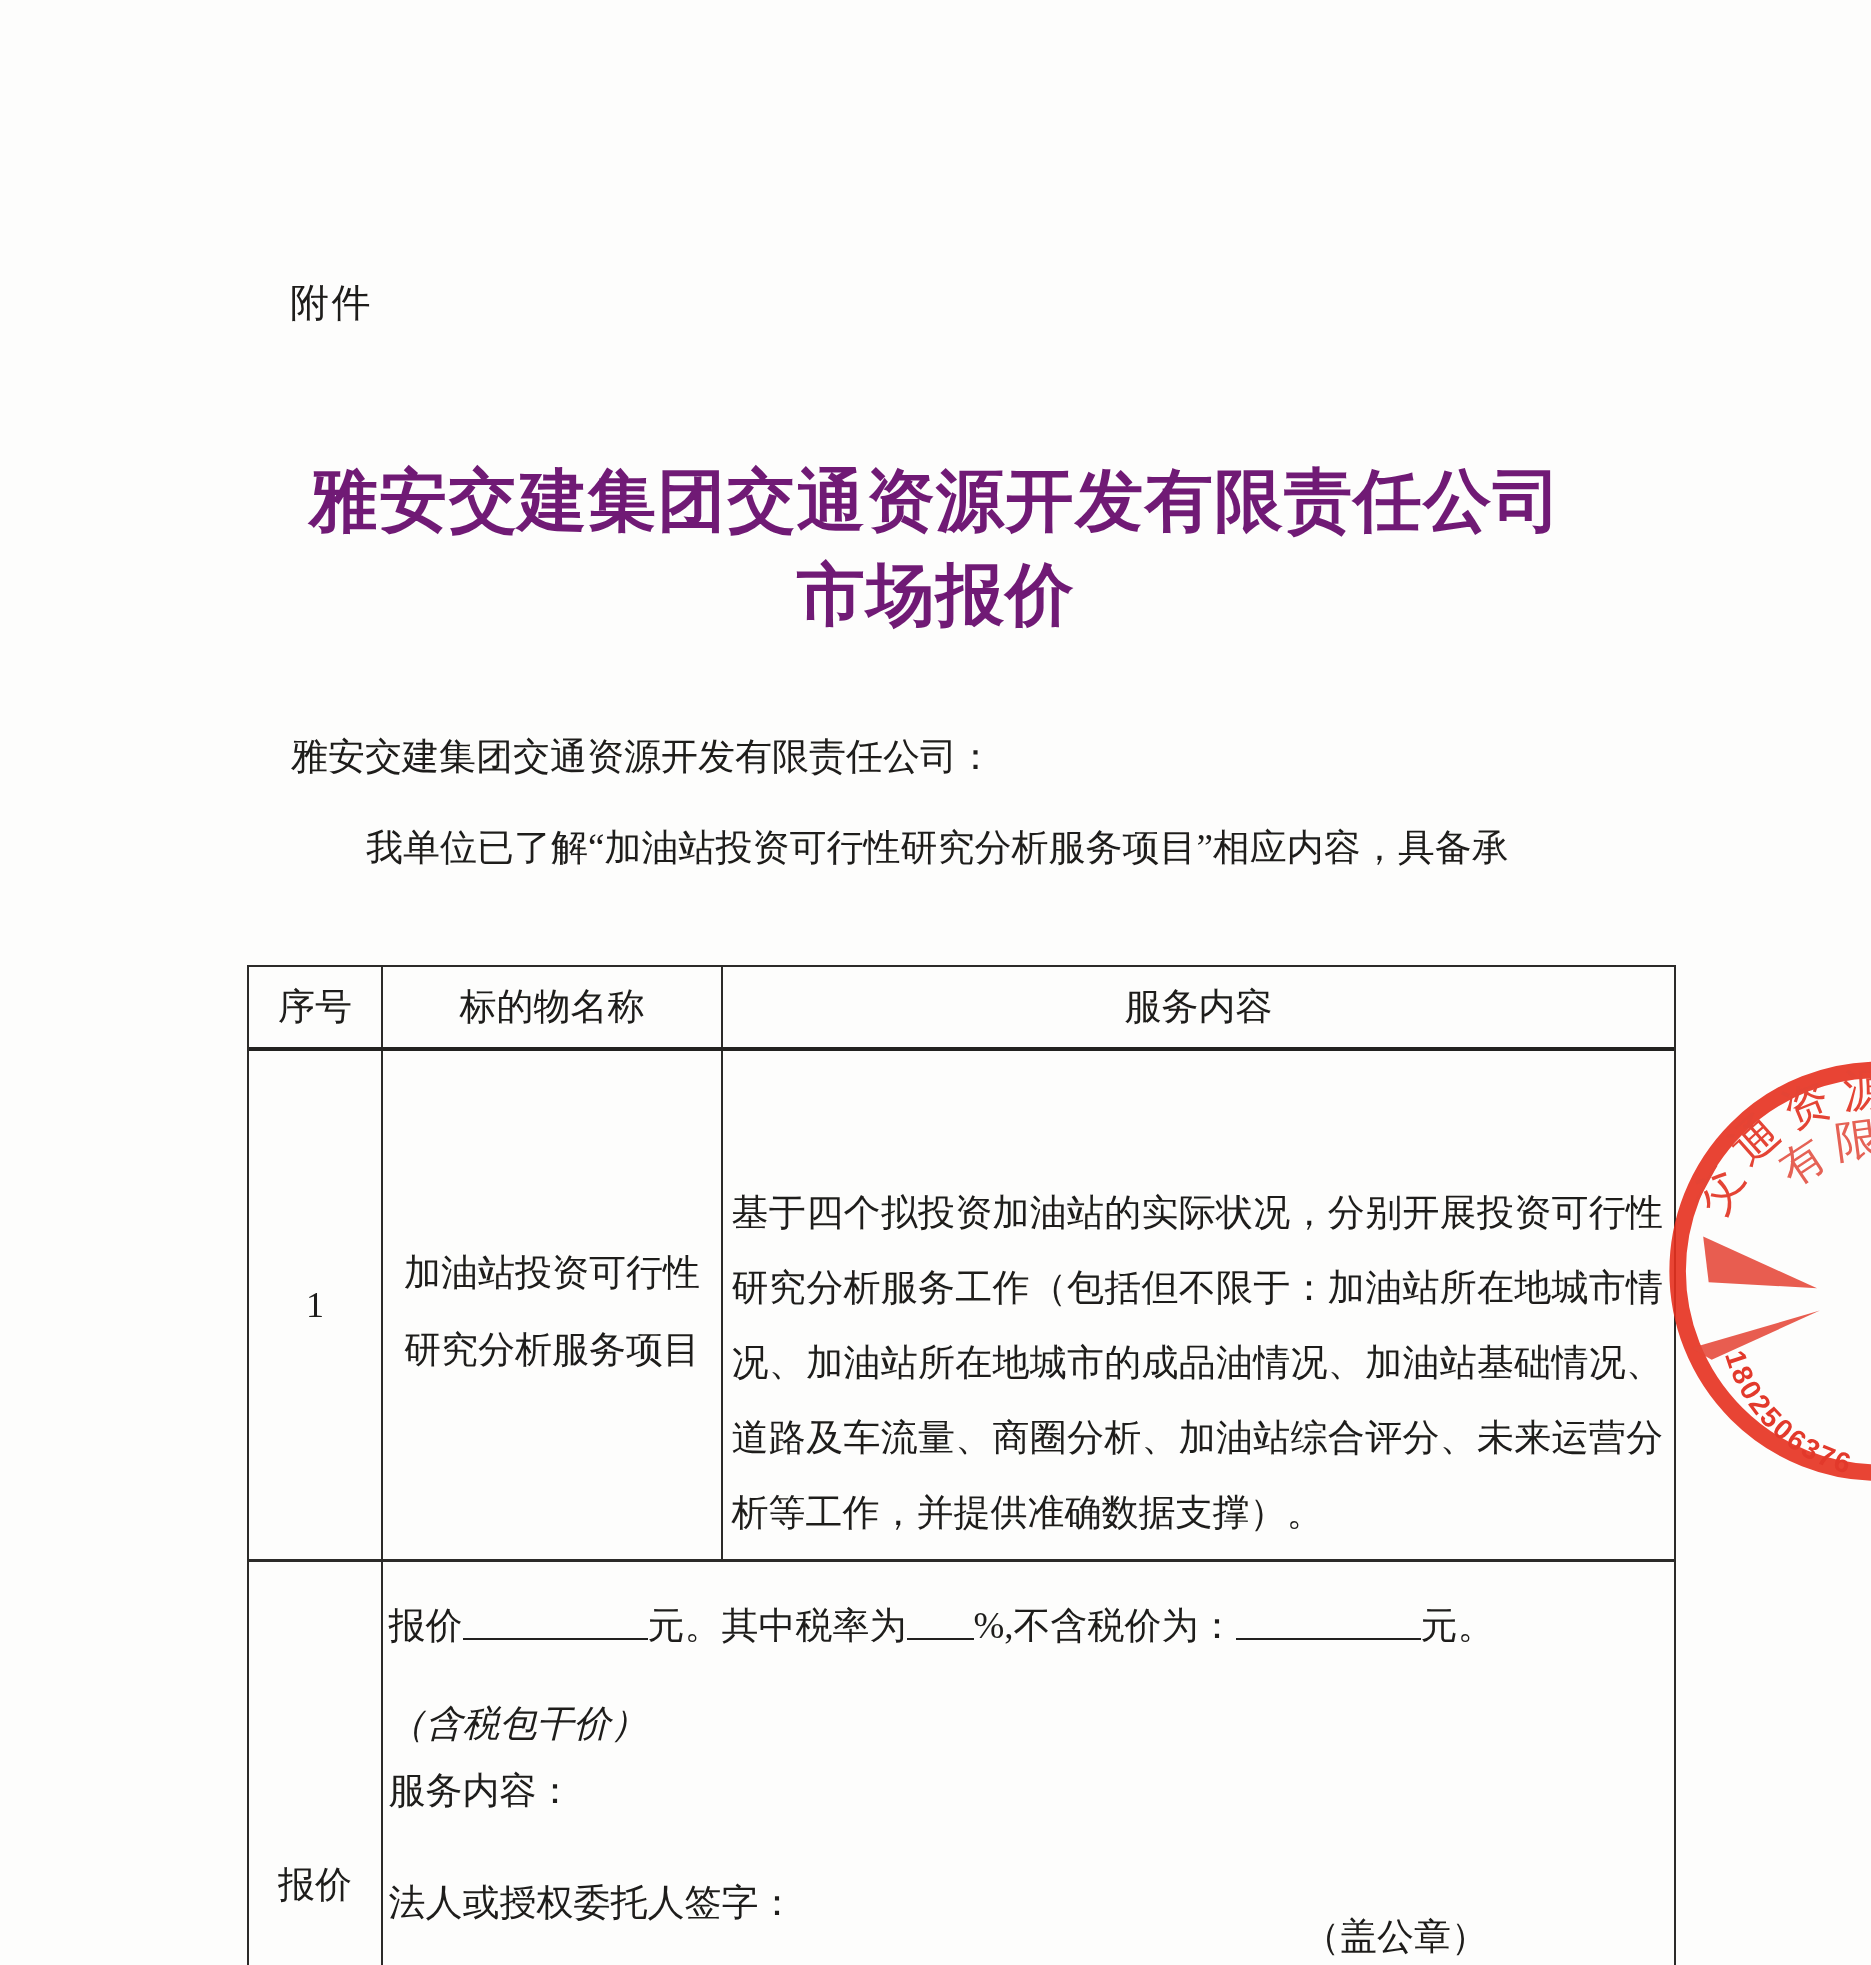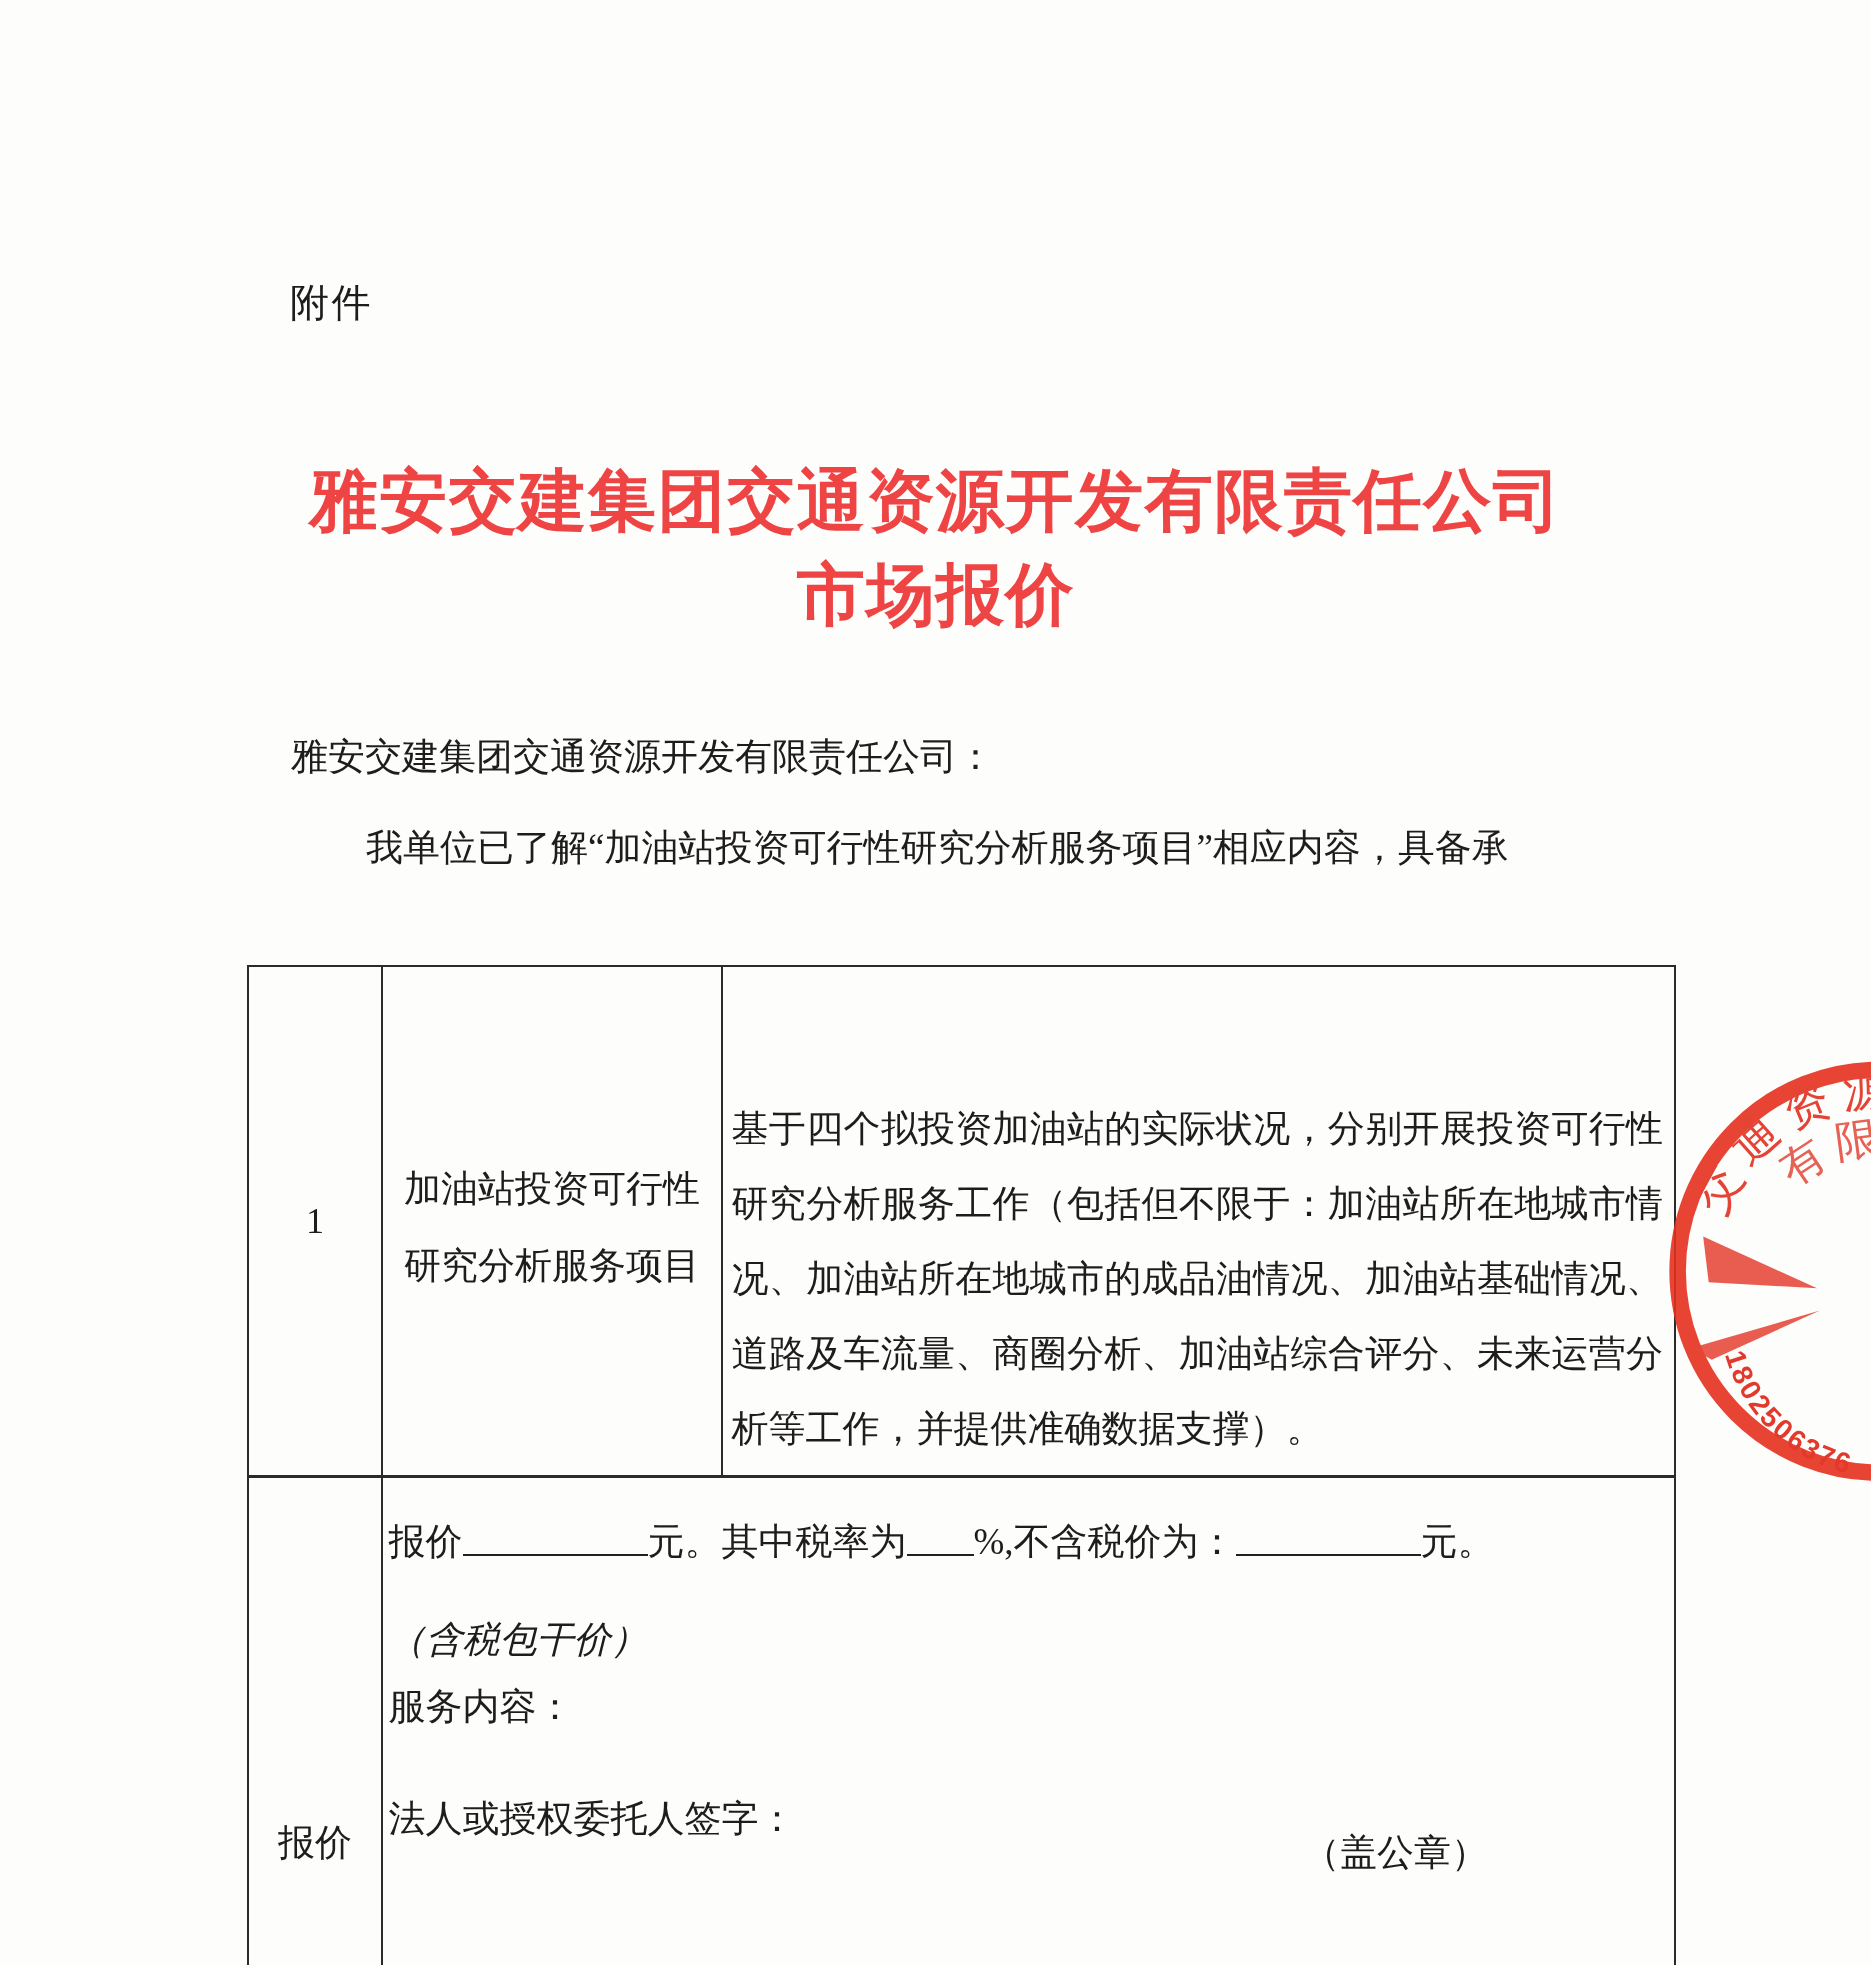--- a/index.html
+++ b/index.html
@@ -6,21 +6,21 @@
   .page{
     position:relative; width:1872px; height:2646px; background:#fdfdfc;
     overflow:hidden; font-family:"Liberation Serif","DejaVu Serif",serif;
     color:#1e1d1b;
   }
   .abs{position:absolute;}
   .attachment{left:290px; top:276px; font-size:39px; letter-spacing:2.4px;}
   .title{
     left:0; top:454px; width:100%; text-align:center;
     font-size:68px; font-weight:bold; line-height:94px; letter-spacing:1.6px;
-    font-family:"Liberation Serif","DejaVu Serif",serif; color:#ef4444;
+    font-family:"Liberation Serif","DejaVu Serif",serif; color:#701a75;
   }
   .salutation{left:291px; top:732px; font-size:37px;}
   .intro1{left:366px; top:823px; font-size:37px;}
   .intro2{left:291px; top:909px; font-size:37px;}
 
   .doc-table{
     left:247px; top:965px; width:1429px; height:1244px;
     border:2.4px solid #2c2b29; box-sizing:border-box;
     display:flex; flex-direction:column;
   }
@@ -53,20 +53,25 @@
 
   <div class="abs title">
     <div>雅安交建集团交通资源开发有限责任公司</div>
     <div>市场报价</div>
   </div>
 
   <div class="abs salutation">雅安交建集团交通资源开发有限责任公司：</div>
   <div class="abs intro1">我单位已了解“加油站投资可行性研究分析服务项目”相应内容，具备承</div>
 
   <div class="abs doc-table">
+    <div class="t-head">
+      <div class="cell-idx hd">序号</div>
+      <div class="cell-subj hd">标的物名称</div>
+      <div class="cell-serv hd" style="display:flex;align-items:center;justify-content:center;">服务内容</div>
+    </div>
 
     <div class="t-row1">
       <div class="cell-idx idx-num">1</div>
       <div class="cell-subj">
         <div class="subj">
           <div>加油站投资可行性</div>
           <div>研究分析服务项目</div>
         </div>
       </div>
       <div class="cell-serv">

